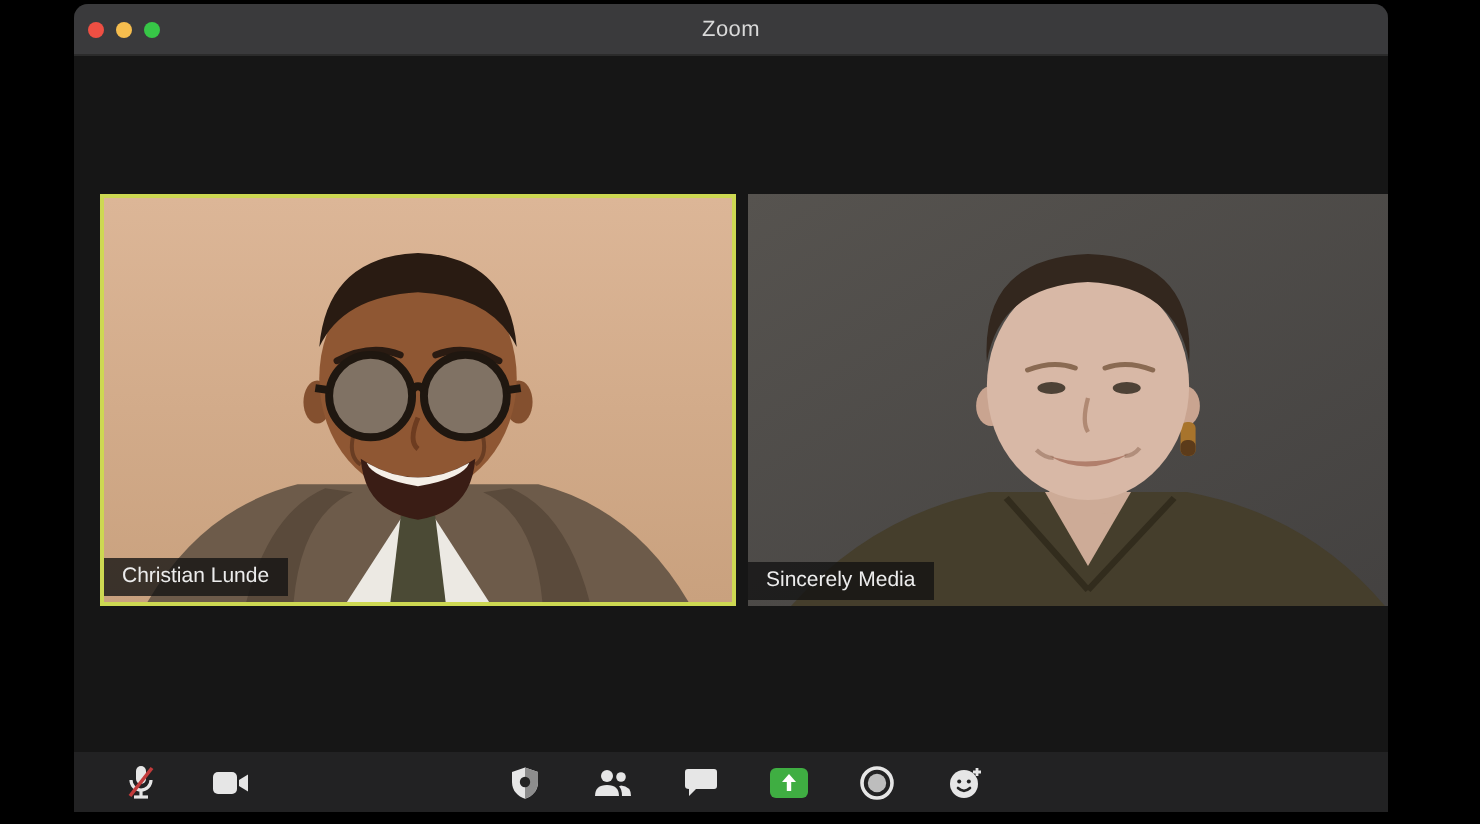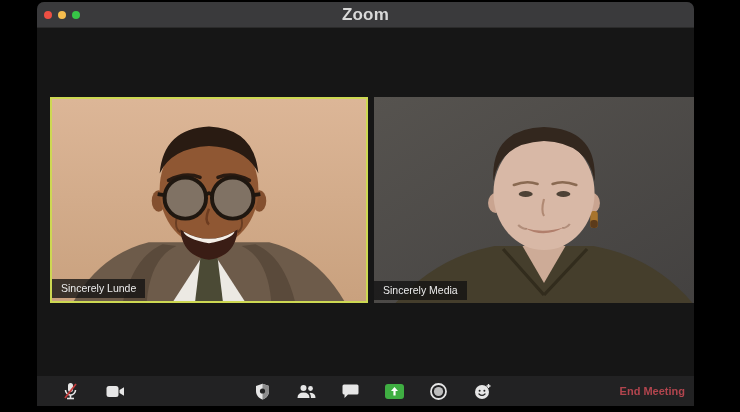--- a/index.html
+++ b/index.html
@@ -13,21 +13,21 @@
   .window{position:absolute;left:37px;top:2px;width:657px;height:404px;
     background:#161616;border-radius:7px 7px 0 0;overflow:hidden;}
   .titlebar{position:relative;height:26px;background:#3a3a3c;
     border-bottom:1px solid #2b2b2b;display:flex;align-items:center;}
   .traffic{display:flex;gap:6px;padding-left:7px;}
   .tl{width:8px;height:8px;border-radius:50%;display:inline-block;}
   .tl.close{background:var(--traffic-close);}
   .tl.min{background:var(--traffic-minimize);}
   .tl.max{background:var(--traffic-zoom);}
   .win-title{position:absolute;left:0;right:0;text-align:center;
-    font-size:17px;font-weight:700;color:#d9d9d9;letter-spacing:.2px;pointer-events:none;}
+    font-size:11px;font-weight:400;color:#d9d9d9;letter-spacing:.2px;pointer-events:none;}
   .content{position:absolute;top:27px;left:0;right:0;bottom:30px;background:#161616;}
   .tile{position:absolute;top:68px;height:206px;background:#2a2a2a;overflow:hidden;}
   .tile svg{display:block;width:100%;height:100%;}
   .tile-left{left:13px;width:318px;border:2px solid var(--active-speaker-border);}
   .tile-right{left:337px;width:340px;}
   .name-label{position:absolute;left:0;bottom:3px;background:rgba(18,18,18,.78);
     color:#ececec;font-size:10.5px;padding:3px 9px 4px 9px;white-space:nowrap;}
   .toolbar{position:absolute;left:0;right:0;bottom:0;height:30px;background:#222223;
     display:flex;align-items:center;}
   .tb-btn{background:none;border:none;width:22px;height:24px;display:flex;
@@ -87,21 +87,21 @@
         <circle cx="183" cy="101" r="21" fill="rgba(104,158,182,0.38)" stroke="#1f1710" stroke-width="4"></circle>
         <path d="M156 98 Q159 94 162 98" stroke="#1f1710" stroke-width="4" fill="none"></path>
         <path d="M114 98 L107 97 M204 98 L211 97" stroke="#1f1710" stroke-width="4"></path>
 
         <path d="M159 112 Q154 124 159 128" stroke="#6d3c20" stroke-width="2.5" fill="none"></path>
 
         <path d="M130 133 Q159 152 188 133 Q186 160 159 164 Q132 160 130 133 Z" fill="#3a1d15"></path>
         <path d="M133 135 Q159 150 185 135 Q182 143 159 147 Q136 143 133 135 Z" fill="#f5efe7"></path>
         <path d="M126 122 Q124 132 130 136 M192 122 Q194 132 188 136" stroke="rgba(60,30,15,.45)" stroke-width="2" fill="none"></path>
       </svg>
-      <div class="name-label">Sincerely Lunde</div>
+      <div class="name-label">Christian Lunde</div>
     </div>
 
     <div class="tile tile-right">
       <svg viewBox="0 0 316 206" preserveAspectRatio="none">
         <defs>
           <linearGradient id="bg2" x1="0" y1="0" x2="1" y2="1">
             <stop offset="0" stop-color="#56534f"></stop>
               <stop offset="1" stop-color="#434140"></stop>
           </linearGradient>
         </defs>
@@ -189,15 +189,14 @@
         <svg class="ic" width="17" height="17" viewBox="0 0 17 17">
           <circle cx="8" cy="9" r="7" fill="#e6e6e6"></circle>
           <circle cx="5.6" cy="7.8" r="1" fill="#232323"></circle>
           <circle cx="10.4" cy="7.8" r="1" fill="#232323"></circle>
           <path d="M5 11 Q8 13.8 11 11" stroke="#232323" stroke-width="1.3" fill="none" stroke-linecap="round"></path>
           <path d="M14.5 1 V5 M12.5 3 H16.5" stroke="#e6e6e6" stroke-width="1.4"></path>
         </svg>
       </button>
     </div>
 
-    <button class="end-meeting">End Meeting</button>
   </div>
 </div>
 
 </body></html>

